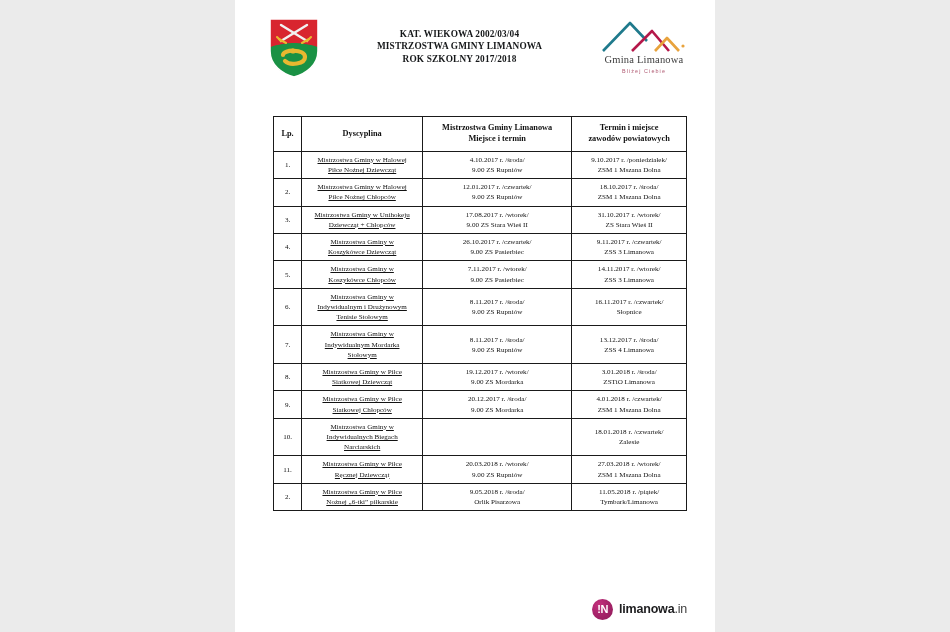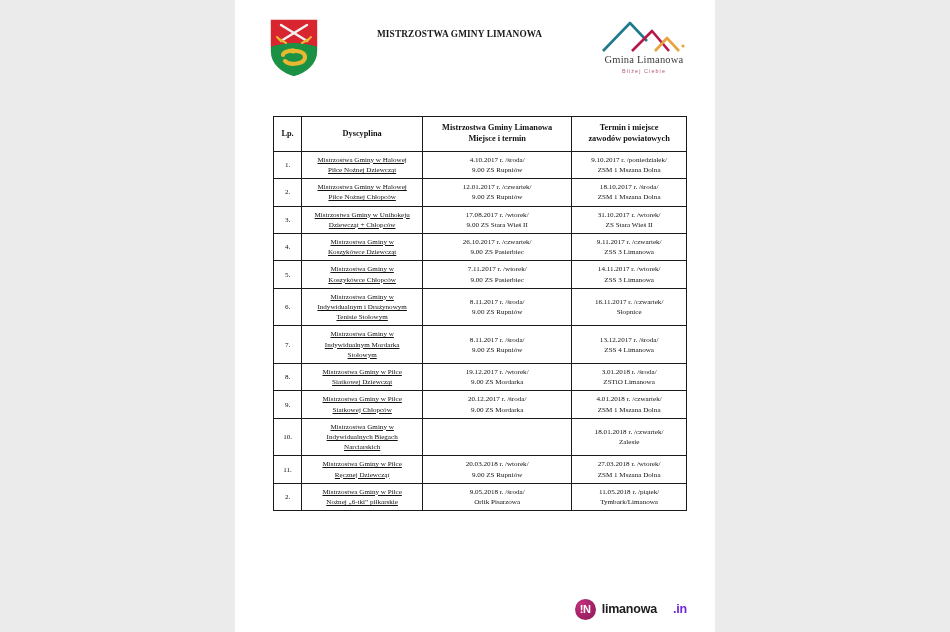--- a/index.html
+++ b/index.html
@@ -155,21 +155,21 @@
     text-align: center;
     letter-spacing: -0.5px;
   }
   .brand-text {
     font-family: "Liberation Sans", sans-serif;
     font-weight: bold;
     font-size: 12.5px;
     color: #1d1d1f;
     letter-spacing: -0.2px;
   }
-  .brand-text .tld { color: #6d28d9; font-weight: bold; padding-left: 16px; }
+  .brand-text .tld { color: #404040; font-weight: normal; }
 </style>
 </head>
 <body>
 
 <div id="page">
 
   <div class="doc-header">
 
     <div class="coa">
       <svg viewBox="0 0 52 62" xmlns="http://www.w3.org/2000/svg">
@@ -185,21 +185,23 @@
           <line x1="9" y1="20" x2="13" y2="24"></line>
           <line x1="43" y1="20" x2="39" y2="24"></line>
         </g>
         <path d="M15 38 C15 32 37 32 37 40 C37 47 22 49 17 44" fill="none" stroke="#e8b830" stroke-width="4.2" stroke-linecap="round"></path>
         <circle cx="25" cy="34" r="2.6" fill="#e8b830"></circle>
         <path d="M2 2 H50 V34 C50 48 38 57 26 60 C14 57 2 48 2 34 Z" fill="none" stroke="#ffffff" stroke-width="1.6"></path>
       </svg>
     </div>
 
     <div class="title-block">
+      <div class="tline">KAT. WIEKOWA 2002/03/04</div>
       <div class="tline">MISTRZOSTWA  GMINY  LIMANOWA</div>
+      <div class="tline">ROK  SZKOLNY  2017/2018</div>
     </div>
 
     <div class="gm-logo">
       <svg viewBox="0 0 90 34" xmlns="http://www.w3.org/2000/svg">
         <polyline points="4,32 31,4 48,22" fill="none" stroke="#1f7a8c" stroke-width="2.6" stroke-linejoin="round"></polyline>
         <polyline points="33,32 53,12 70,32" fill="none" stroke="#b5184a" stroke-width="2.6" stroke-linejoin="round"></polyline>
         <polyline points="56,32 68,19 80,32" fill="none" stroke="#e8a33d" stroke-width="2.6" stroke-linejoin="round"></polyline>
         <circle cx="84" cy="27" r="1.6" fill="#e8a33d"></circle>
       </svg>
       <div class="gm-name">Gmina Limanowa</div>

